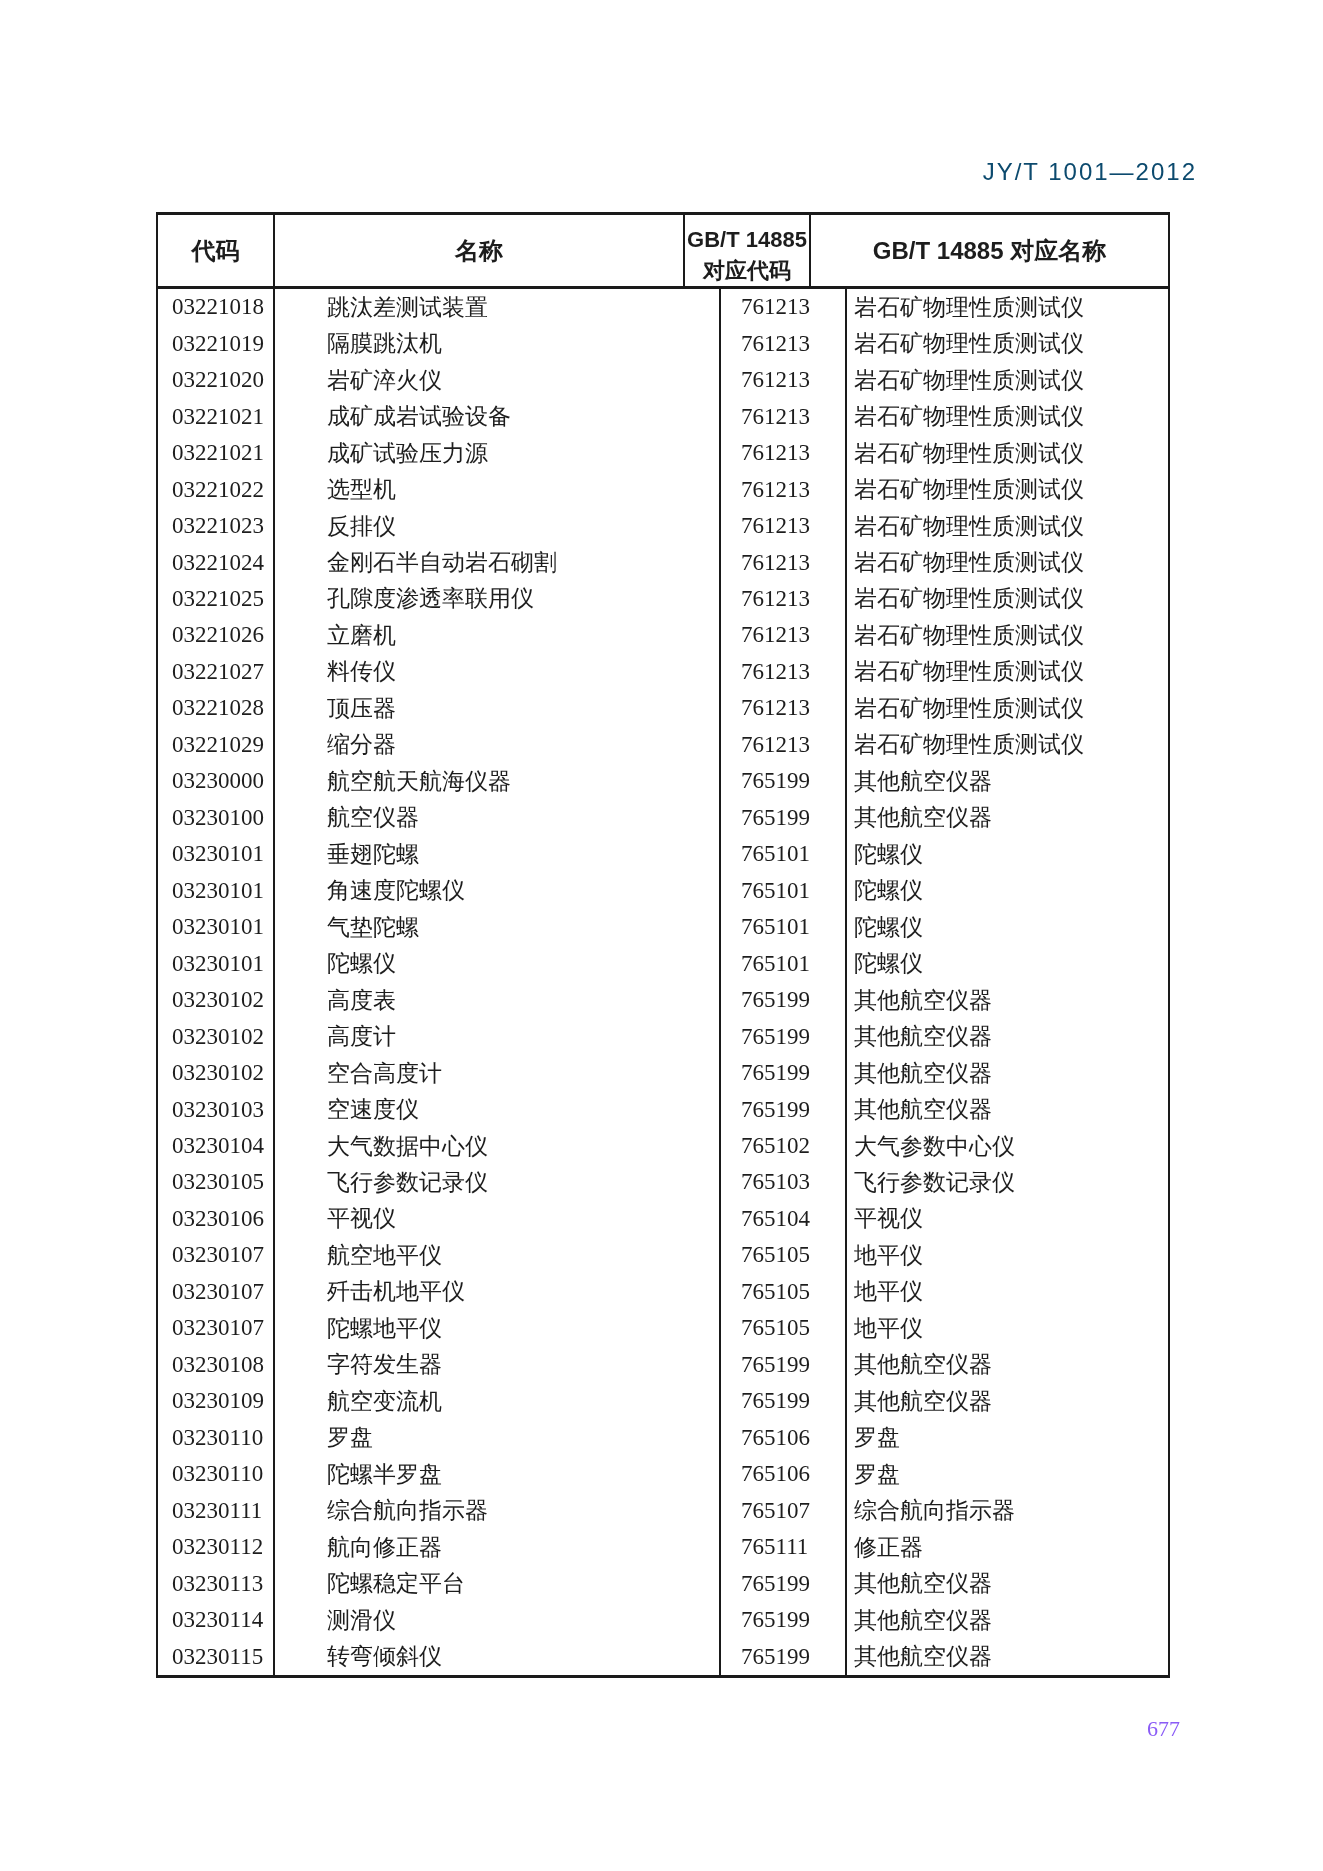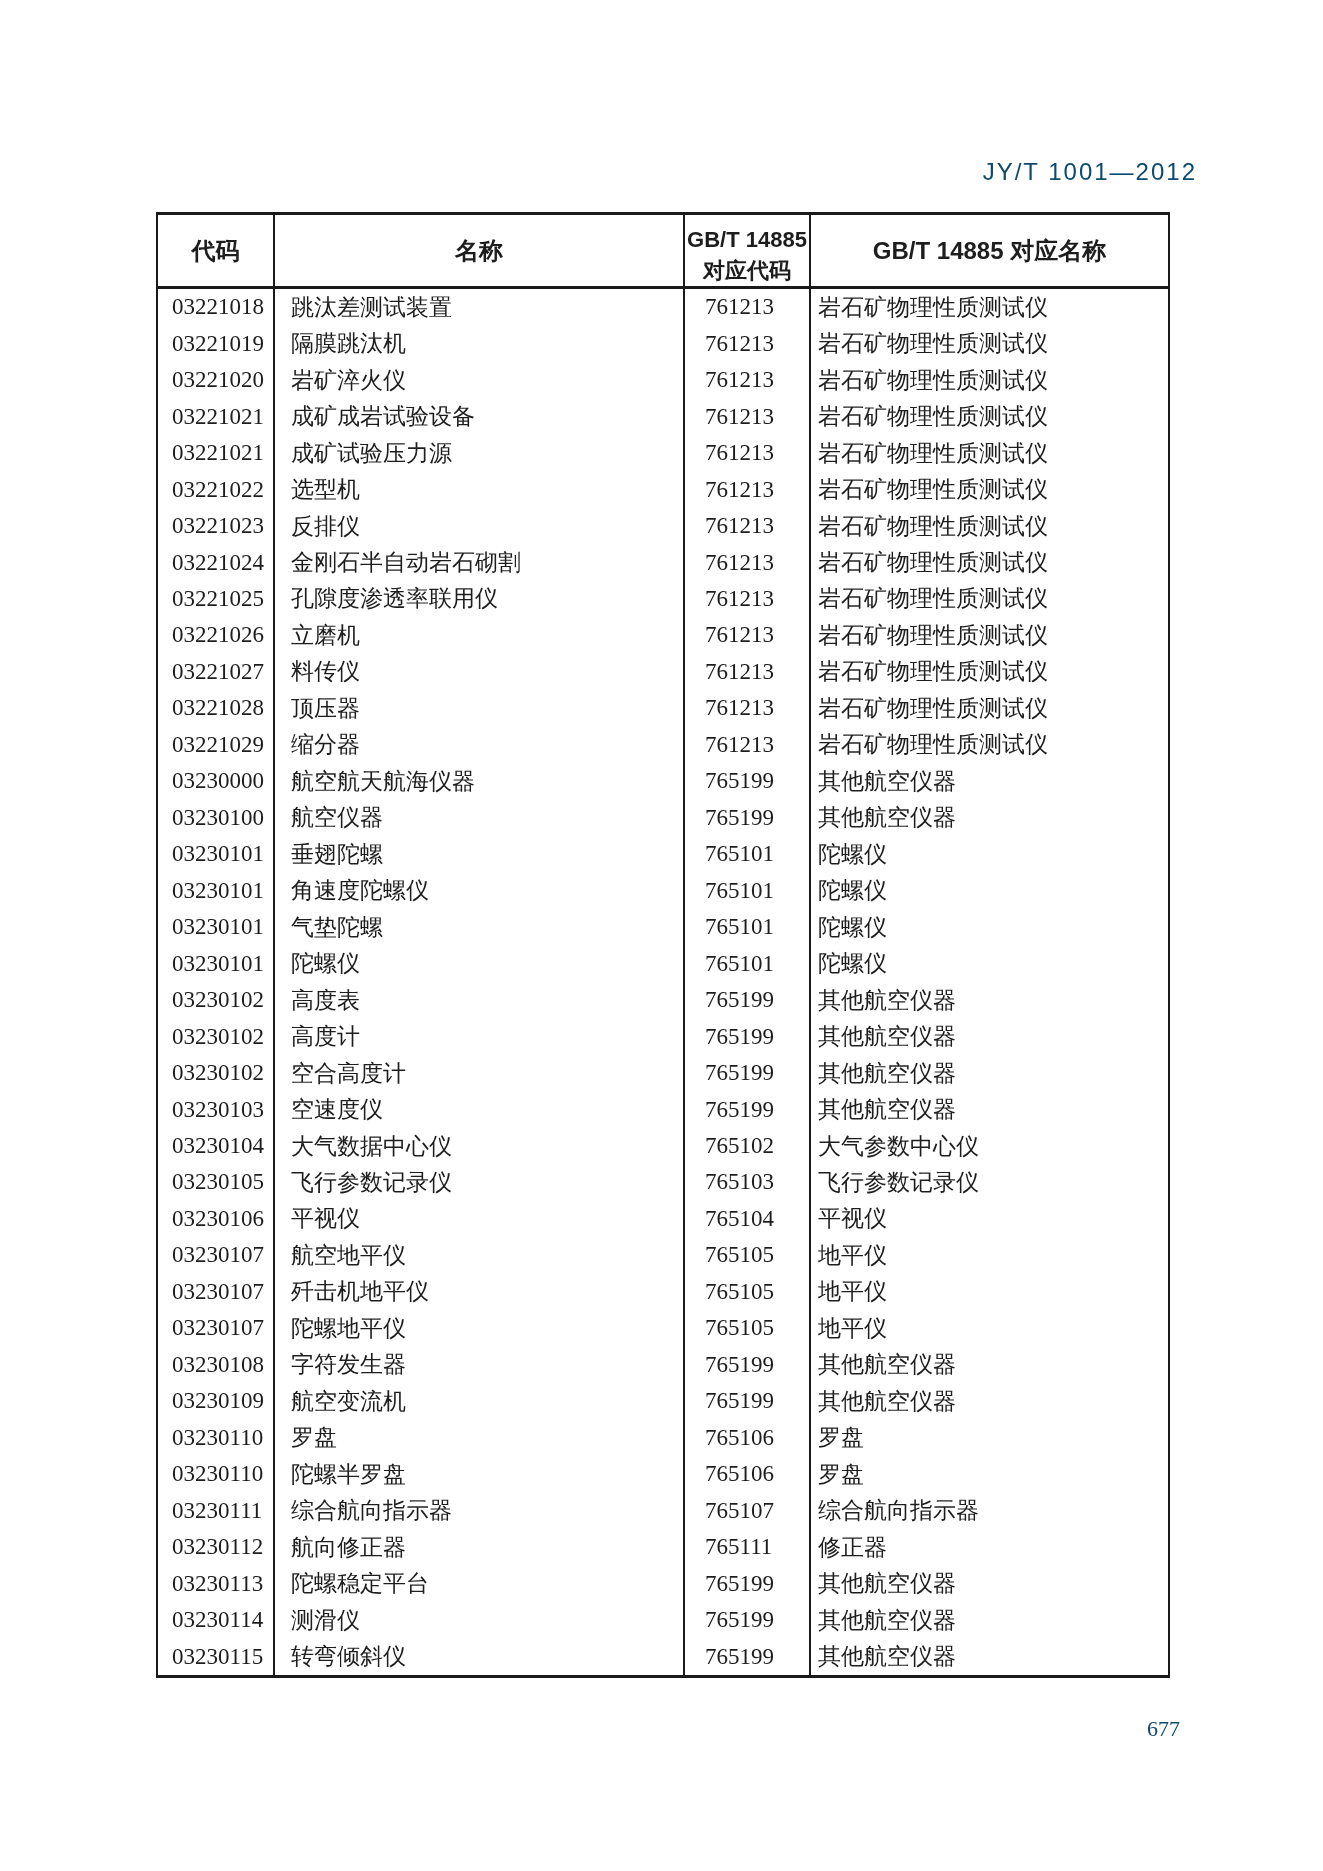--- a/index.html
+++ b/index.html
@@ -80,30 +80,30 @@
   }
   .td {
     display: flex;
     align-items: center;
     box-sizing: border-box;
     font-size: 23px;
     white-space: nowrap;
     overflow: hidden;
   }
   .cell-code   { padding-left: 14px; }
-  .cell-name   { padding-left: 16px; }
+  .cell-name   { padding-left: 16px; margin-left: 36px; }
   .cell-gbcode { padding-left: 20px; }
   .cell-gbname { padding-left: 7px; }
 
   .page-number {
     position: absolute;
     top: 1716px;
     right: 143px;
     font-size: 22px;
-    color: #0c4a6e;
+    color: #8b5cf6;
   }
 </style>
 </head>
 <body>
 
 <div class="page">
 
   <div class="doc-number">JY/T 1001—2012</div>
 
   <div class="table">

